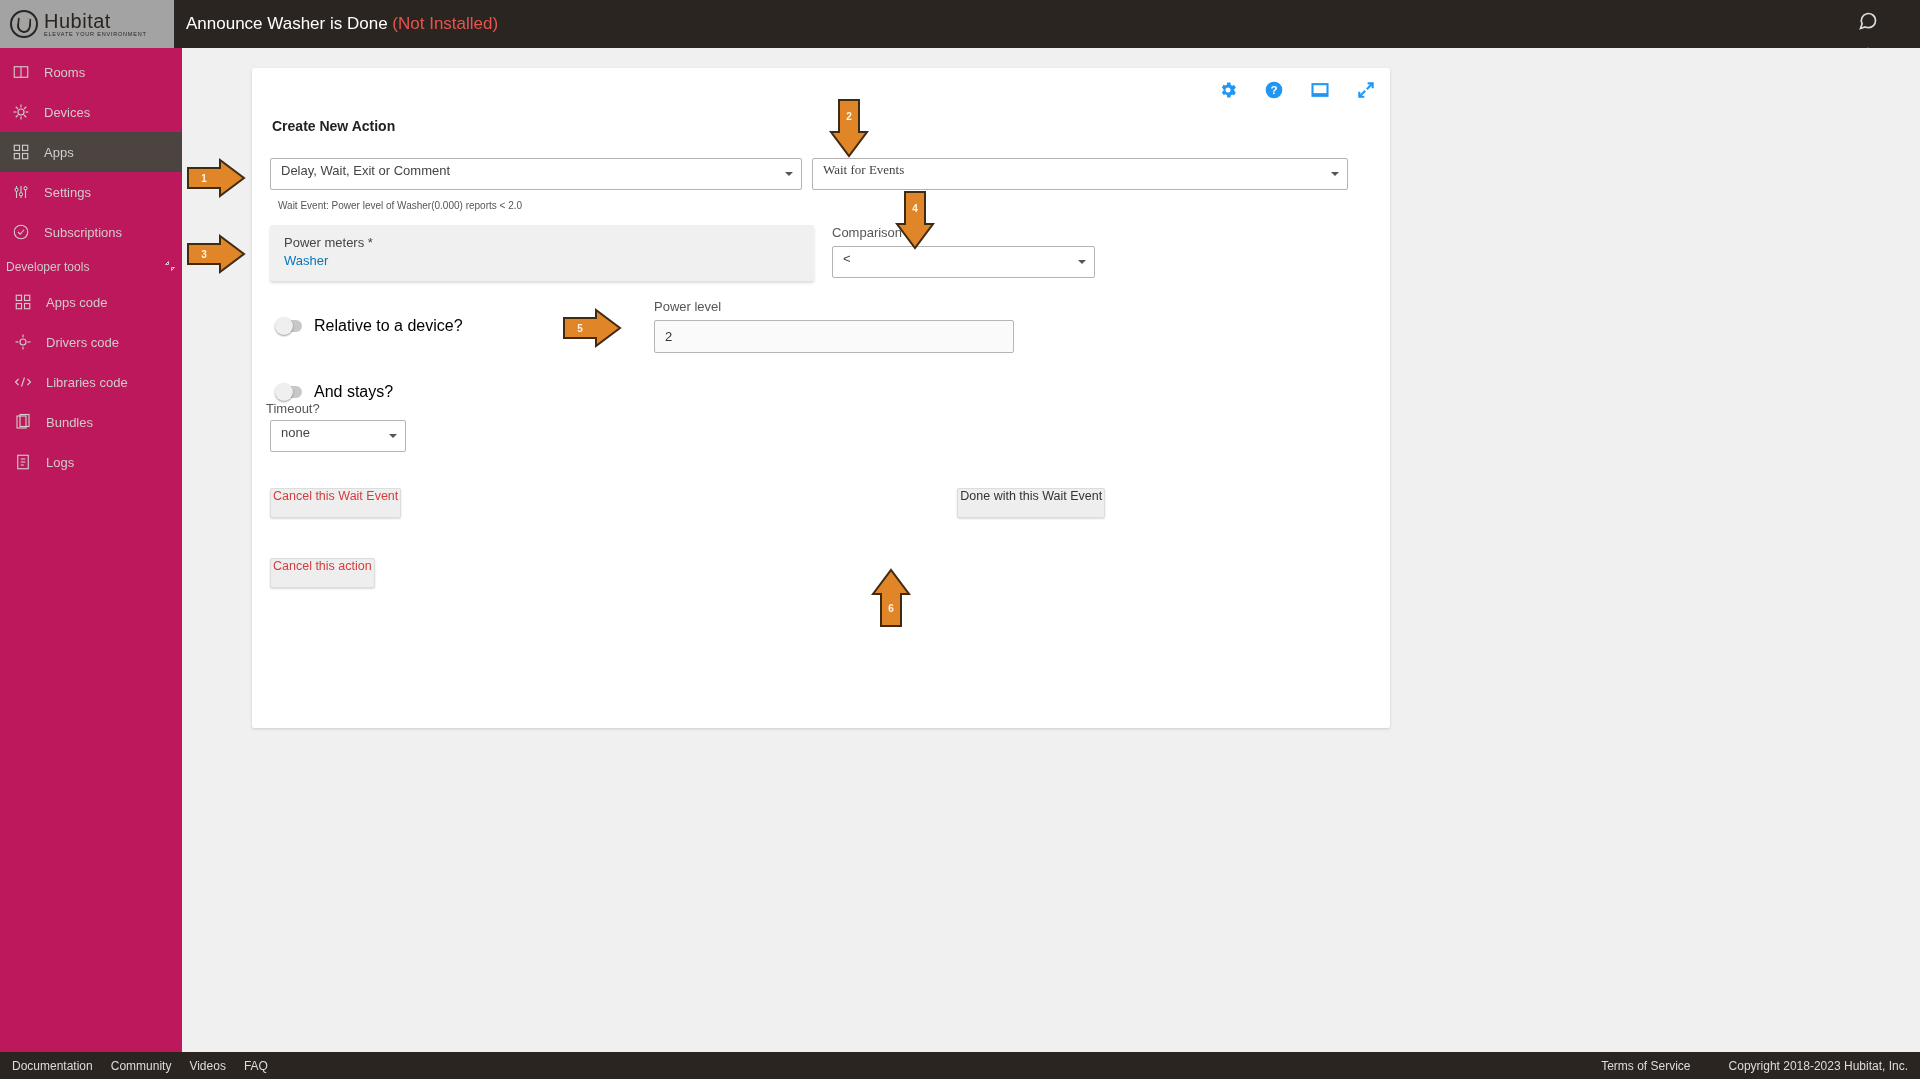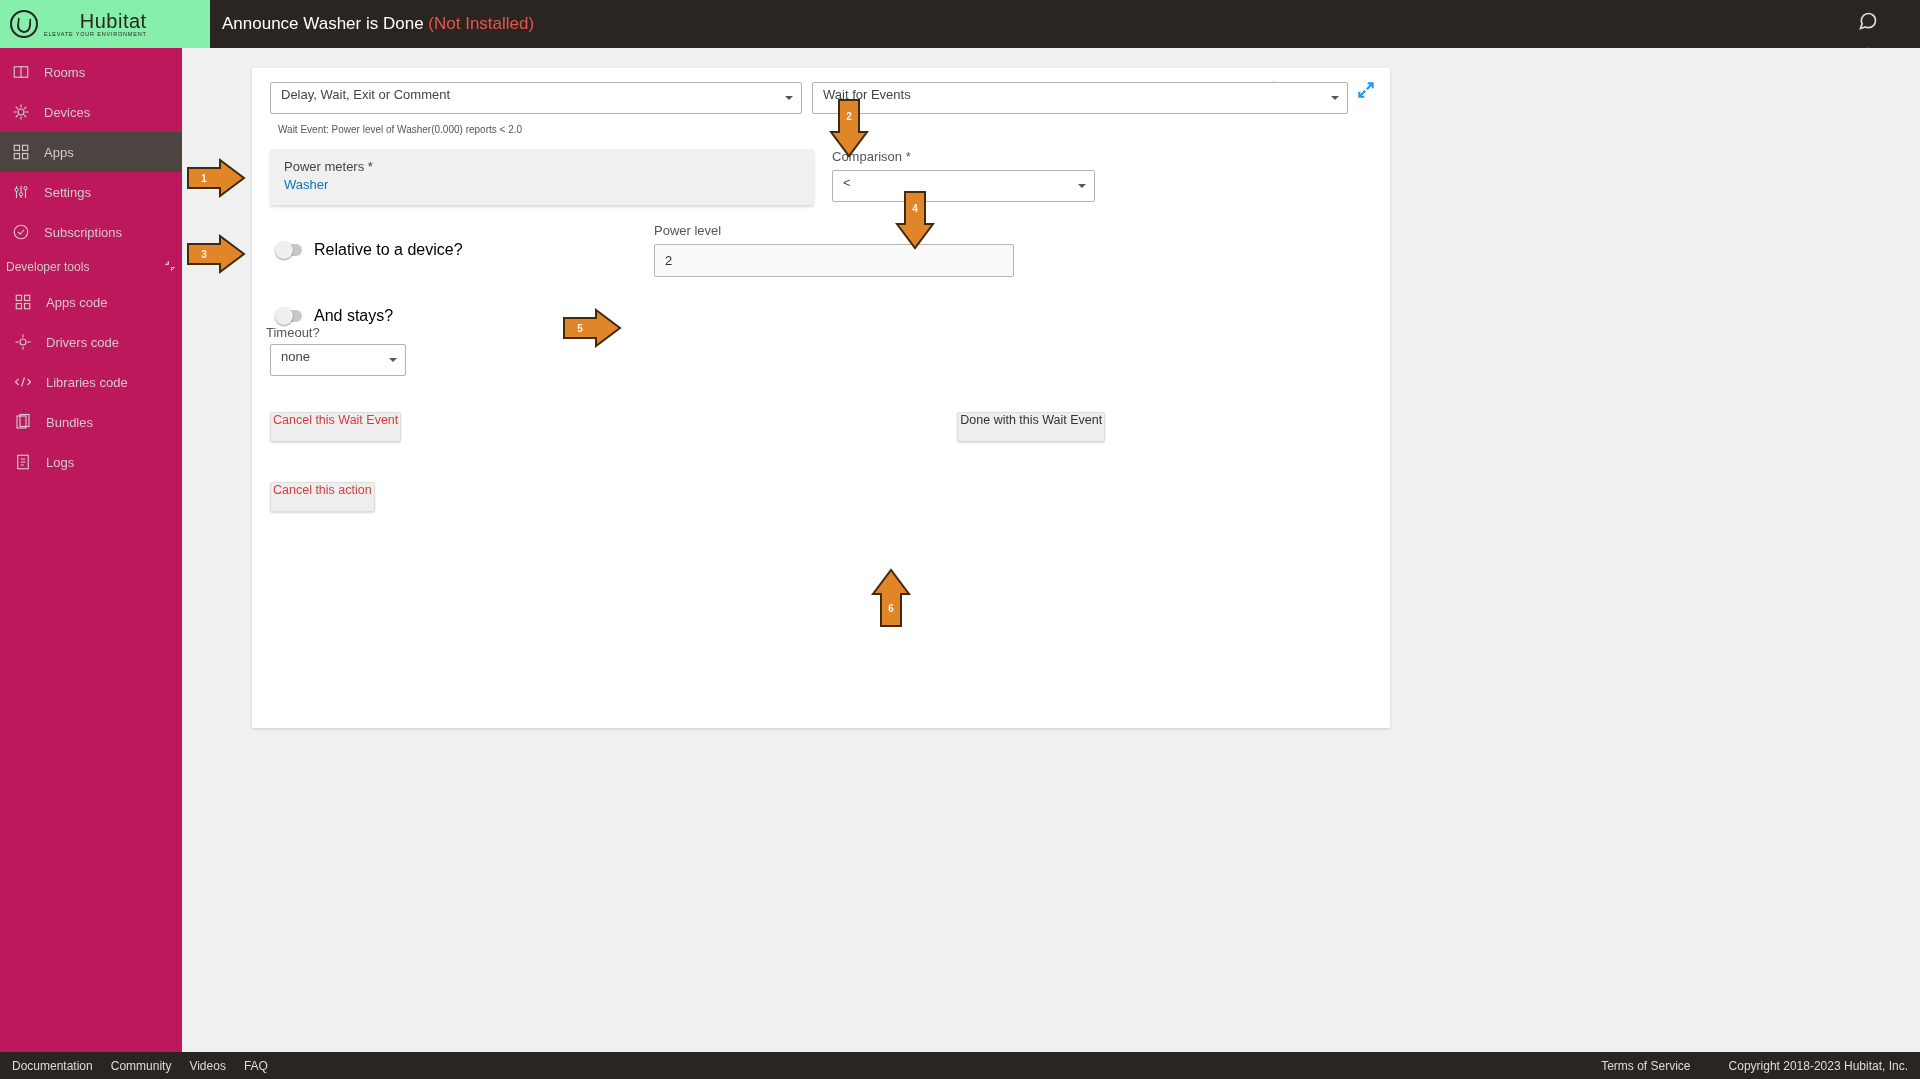--- a/index.html
+++ b/index.html
@@ -1,21 +1,21 @@
 <!DOCTYPE html>
 <html><head>
 <meta charset="utf-8">
 <style>
   * { box-sizing: border-box; margin: 0; padding: 0; }
   html, body { height: 100%; font-family: Arial, Helvetica, sans-serif; background: #f0f0f0; }
   body { display: flex; flex-direction: column; overflow: hidden; }
 
   
   .topbar { display:flex; align-items:center; height:48px; background:#2b2521; color:#fff; }
-  .logo { width:210px; height:48px; background:#86efac; display:flex; align-items:center; padding:0 10px; gap:6px;text-align:right; }
+  .logo { width:174px; height:48px; background:#a3a3a3; display:flex; align-items:center; padding:0 10px; gap:6px; }
   .logo .ring { width:28px; height:28px; border:2px solid #2b2521; border-radius:50%; position:relative; }
   .logo .ring::after { content:""; position:absolute; inset:6px 5px 3px 5px; border:2px solid #2b2521; border-top:none; border-radius:0 0 50% 50%; transform: rotate(5deg); }
   .logo .txt { font-size:20px; font-weight:500; color:#2b2521; letter-spacing:0.5px; line-height:1; }
   .logo .sub { font-size:5.5px; letter-spacing:0.8px; color:#2b2521; }
   .title { padding-left:12px; font-size:17px; font-weight:400; color:#fff; }
   .title .not-installed { color:#e6544d; }
   .top-right { margin-left:auto; display:flex; align-items:center; gap:14px; padding-right:14px; font-size:13px; color:#ddd;flex-direction:column; }
   .icon-btn { width:22px; height:22px; display:flex; align-items:center; justify-content:center; color:#ddd; }
   .icon-btn svg { width:20px; height:20px; }
 
@@ -39,21 +39,21 @@
   .card { background:#fff; width:100%; max-width:1138px; min-height:660px; border-radius:2px; box-shadow: 0 1px 3px rgba(0,0,0,.15); position:relative; padding: 14px 18px 30px 18px; }
   .card-toolbar { position:absolute; top:12px; right:14px; display:flex; gap:26px; }
   .card-toolbar svg { width:20px; height:20px; }
   .tb-blue { color:#2196f3; }
   .card h2 { font-size:14px; font-weight:600; color:#222; margin: 36px 0 24px 2px; }
 
   .row { display:flex; gap:10px; align-items:flex-start; }
   .select { position:relative; height:32px; border:1px solid #b5b3b1; border-radius:2px; background:#fff; font-size:13px; color:#444; padding:0 26px 8px 10px; display:flex; align-items:center; cursor:pointer; }
   .select .caret { position:absolute; right:8px; top:50%; transform:translateY(-50%); border-left:4px solid transparent; border-right:4px solid transparent; border-top:4px solid #555; }
   .sel-wide1 { flex:0 0 532px; }
-  .sel-wide2 { flex:0 0 536px; }
+  .sel-wide2 { flex:0 0 536px;font-family:Liberation Serif, serif; }
   .wait-line { font-size:10px; color:#555; margin:10px 0 14px 8px; }
 
   .panel { flex:0 0 544px; background:#f1f0f0; border-radius:2px; padding:10px 14px 12px 14px; box-shadow: 0 2px 3px rgba(0,0,0,.15); }
   .panel .p-title { font-size:13px; color:#444; }
   .panel .p-val { color:#0277bd; font-size:13px; margin-top:3px; display:inline-block; }
   .field-group { display:flex; flex-direction:column; gap:4px; }
   .lbl-text { font-size:13px; color:#555; margin-bottom:2px; }
   .sel-small { width:263px; }
   .sel-timeout { width:136px; }
 
@@ -239,20 +239,21 @@
                 <line x1="3" y1="17" x2="21" y2="17"></line>
               </svg></span>
           <span class="tb-blue"><svg viewBox="0 0 24 24" fill="none" stroke="currentColor" stroke-width="2.5">
                 <polyline points="14 4 20 4 20 10"></polyline>
                 <polyline points="10 20 4 20 4 14"></polyline>
                 <line x1="20" y1="4" x2="13" y2="11"></line>
                 <line x1="4" y1="20" x2="11" y2="13"></line>
               </svg></span>
         </div>
 
+        <h2>Create New Action</h2>
 
         <div class="row">
           <div class="select sel-wide1">
             <span>Delay, Wait, Exit or Comment</span>
               <span class="caret"></span>
           </div>
           <div class="select sel-wide2">
             <span>Wait for Events</span>
               <span class="caret"></span>
           </div>

